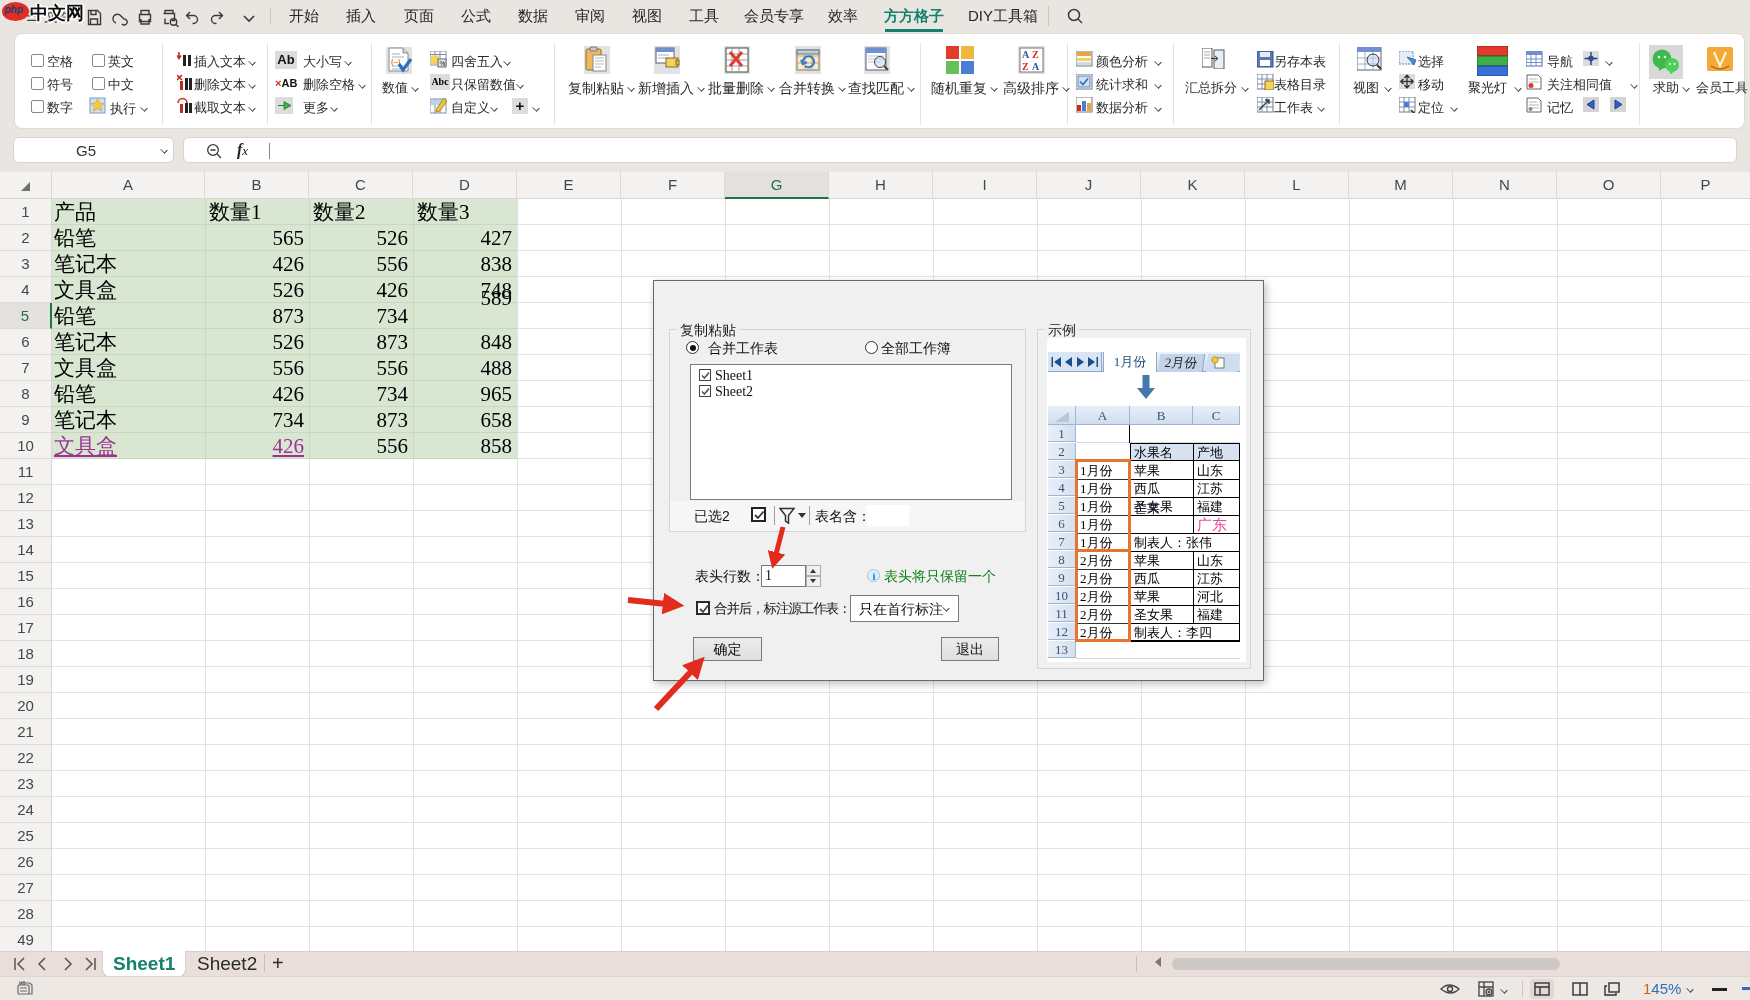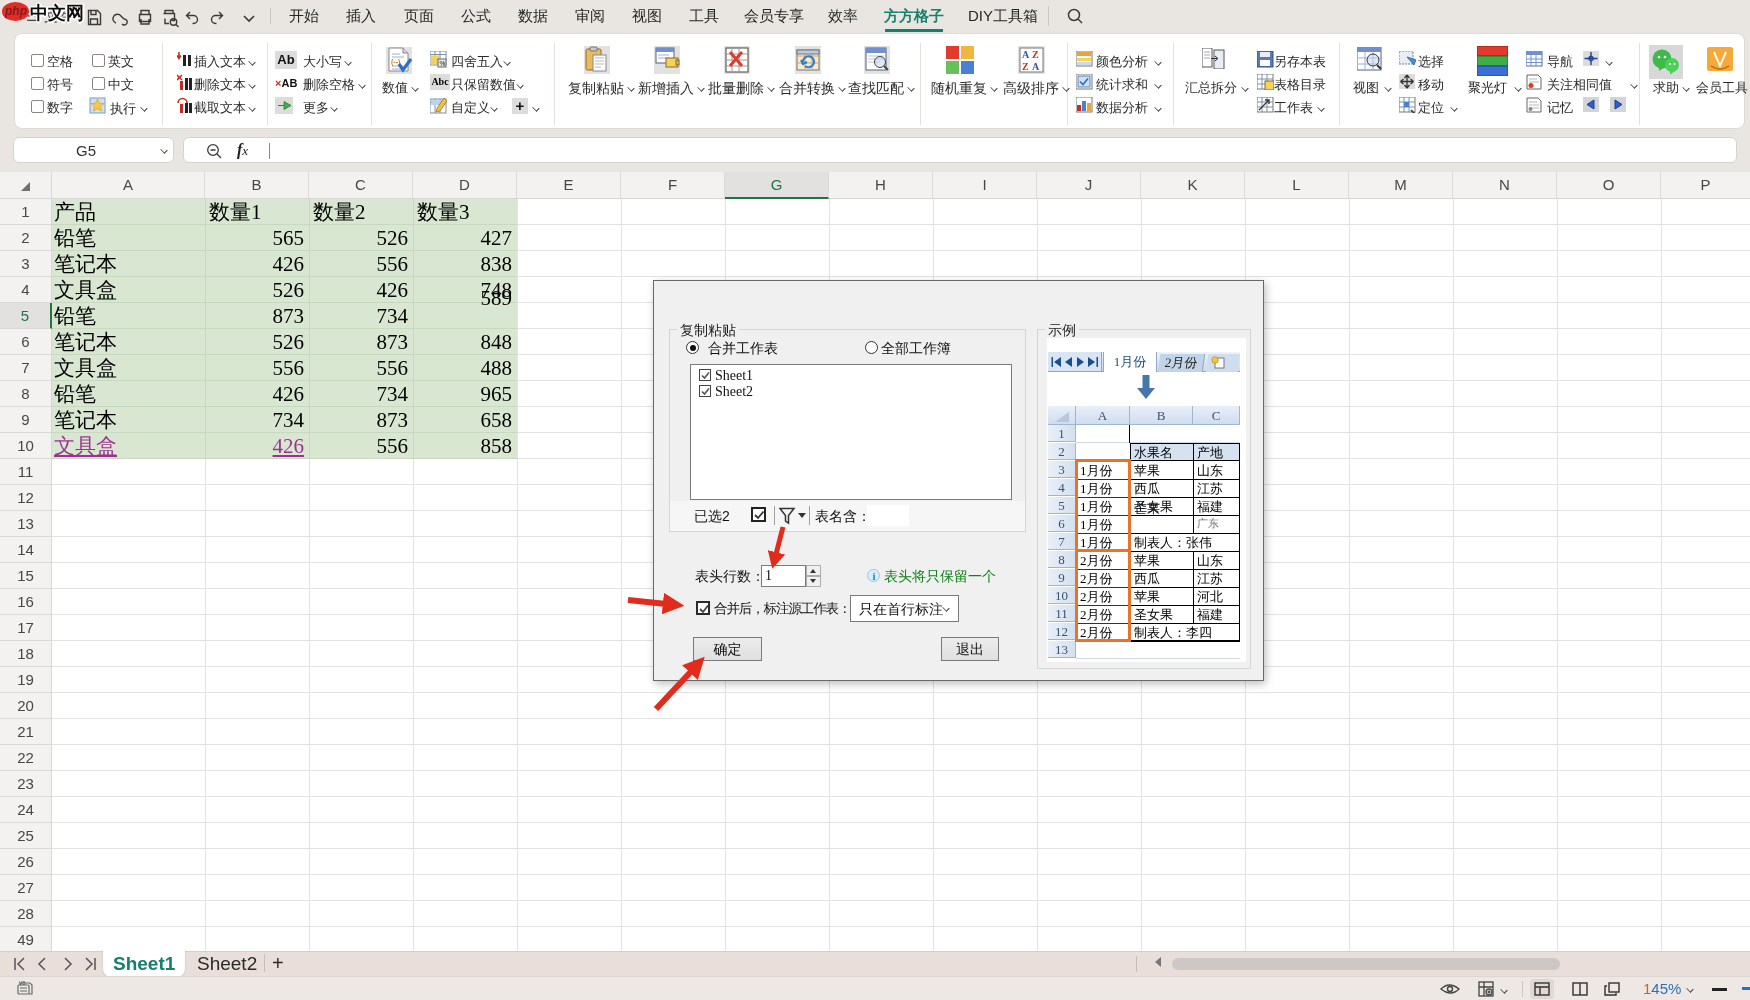--- a/index.html
+++ b/index.html
@@ -69,21 +69,21 @@
     <span class="abs" style="left:968px">DIY工具箱</span>
   </div>
   <div class="abs" style="left:885px;top:29px;width:58px;height:3px;background:#17806d"></div>
   <div class="abs" style="left:1048px;top:6px;width:1px;height:20px;background:#ccc9c5"></div>
   <svg class="abs" style="left:1066px;top:7px" width="18" height="18" viewBox="0 0 18 18" fill="none" stroke="#3a3a3a" stroke-width="1.5">
     <circle cx="8" cy="8" r="5.5"></circle>
       <path d="M12 12 l4 4"></path>
   </svg>
 
   <div class="abs" style="left:2px;top:2px;width:27px;height:19px;background:#e22d26;border-radius:50%"></div>
-  <div class="abs" style="left:5px;top:4px;font-size:12px;font-weight:bold;font-style:italic;color:#7f1d1d">php</div>
+  <div class="abs" style="left:5px;top:4px;font-size:10px;font-weight:bold;font-style:italic;color:#0c4a6e">php</div>
   <div class="abs" style="left:30px;top:1px;font-size:18px;font-weight:bold;color:#0d0d0d;text-shadow:-1px -1px 0 #fff,1px -1px 0 #fff,-1px 1px 0 #fff,1px 1px 0 #fff,0 2px 0 #fff,2px 0 0 #fff">中文网</div>
 </div>
 
 <div id="ribbon">
   <div class="vsep" style="left:147px"></div>
     <div class="vsep" style="left:252px"></div>
   <div class="vsep" style="left:356px"></div>
     <div class="vsep" style="left:539px"></div>
   <div class="vsep" style="left:905px"></div>
     <div class="vsep" style="left:1052px"></div>
@@ -670,21 +670,21 @@
 <div class="abs ser" style="left:33px;top:142px;font-size:13px;color:#000">1月份</div>
 <div class="abs" style="left:29px;top:159px;width:54px;height:1px;background:#333"></div>
 <div class="abs" style="left:83px;top:177px;width:110px;height:1px;background:#000"></div>
 <div class="abs" style="left:146px;top:159px;width:1px;height:18px;background:#000"></div>
 <div class="abs ser" style="left:150px;top:160px;font-size:13px;color:#000">福建</div>
 <div class="abs ser" style="left:87px;top:160px;font-size:13px;color:#000">圣女果</div>
 <div class="abs ser" style="left:33px;top:160px;font-size:13px;color:#000">1月份</div>
 <div class="abs" style="left:29px;top:177px;width:54px;height:1px;background:#333"></div>
 <div class="abs" style="left:83px;top:195px;width:110px;height:1px;background:#000"></div>
 <div class="abs" style="left:146px;top:177px;width:1px;height:18px;background:#000"></div>
-<div class="abs ser" style="left:150px;top:178px;font-size:11px;color:#737373">广东</div>
+<div class="abs ser" style="left:150px;top:178px;font-size:15px;color:#ec4899">广东</div>
 <div class="abs ser" style="left:87px;top:162px;font-size:13px;color:#0f172a">芒果</div>
 <div class="abs ser" style="left:33px;top:178px;font-size:13px;color:#000">1月份</div>
 <div class="abs" style="left:29px;top:195px;width:54px;height:1px;background:#333"></div>
 <div class="abs" style="left:83px;top:213px;width:110px;height:1px;background:#000"></div>
 <div class="abs ser" style="left:87px;top:196px;font-size:13px;color:#000">制表人：张伟</div>
 <div class="abs ser" style="left:33px;top:196px;font-size:13px;color:#000">1月份</div>
 <div class="abs" style="left:29px;top:213px;width:54px;height:1px;background:#333"></div>
 <div class="abs" style="left:83px;top:231px;width:110px;height:1px;background:#000"></div>
 <div class="abs" style="left:146px;top:213px;width:1px;height:18px;background:#000"></div>
 <div class="abs ser" style="left:150px;top:214px;font-size:13px;color:#000">山东</div>

